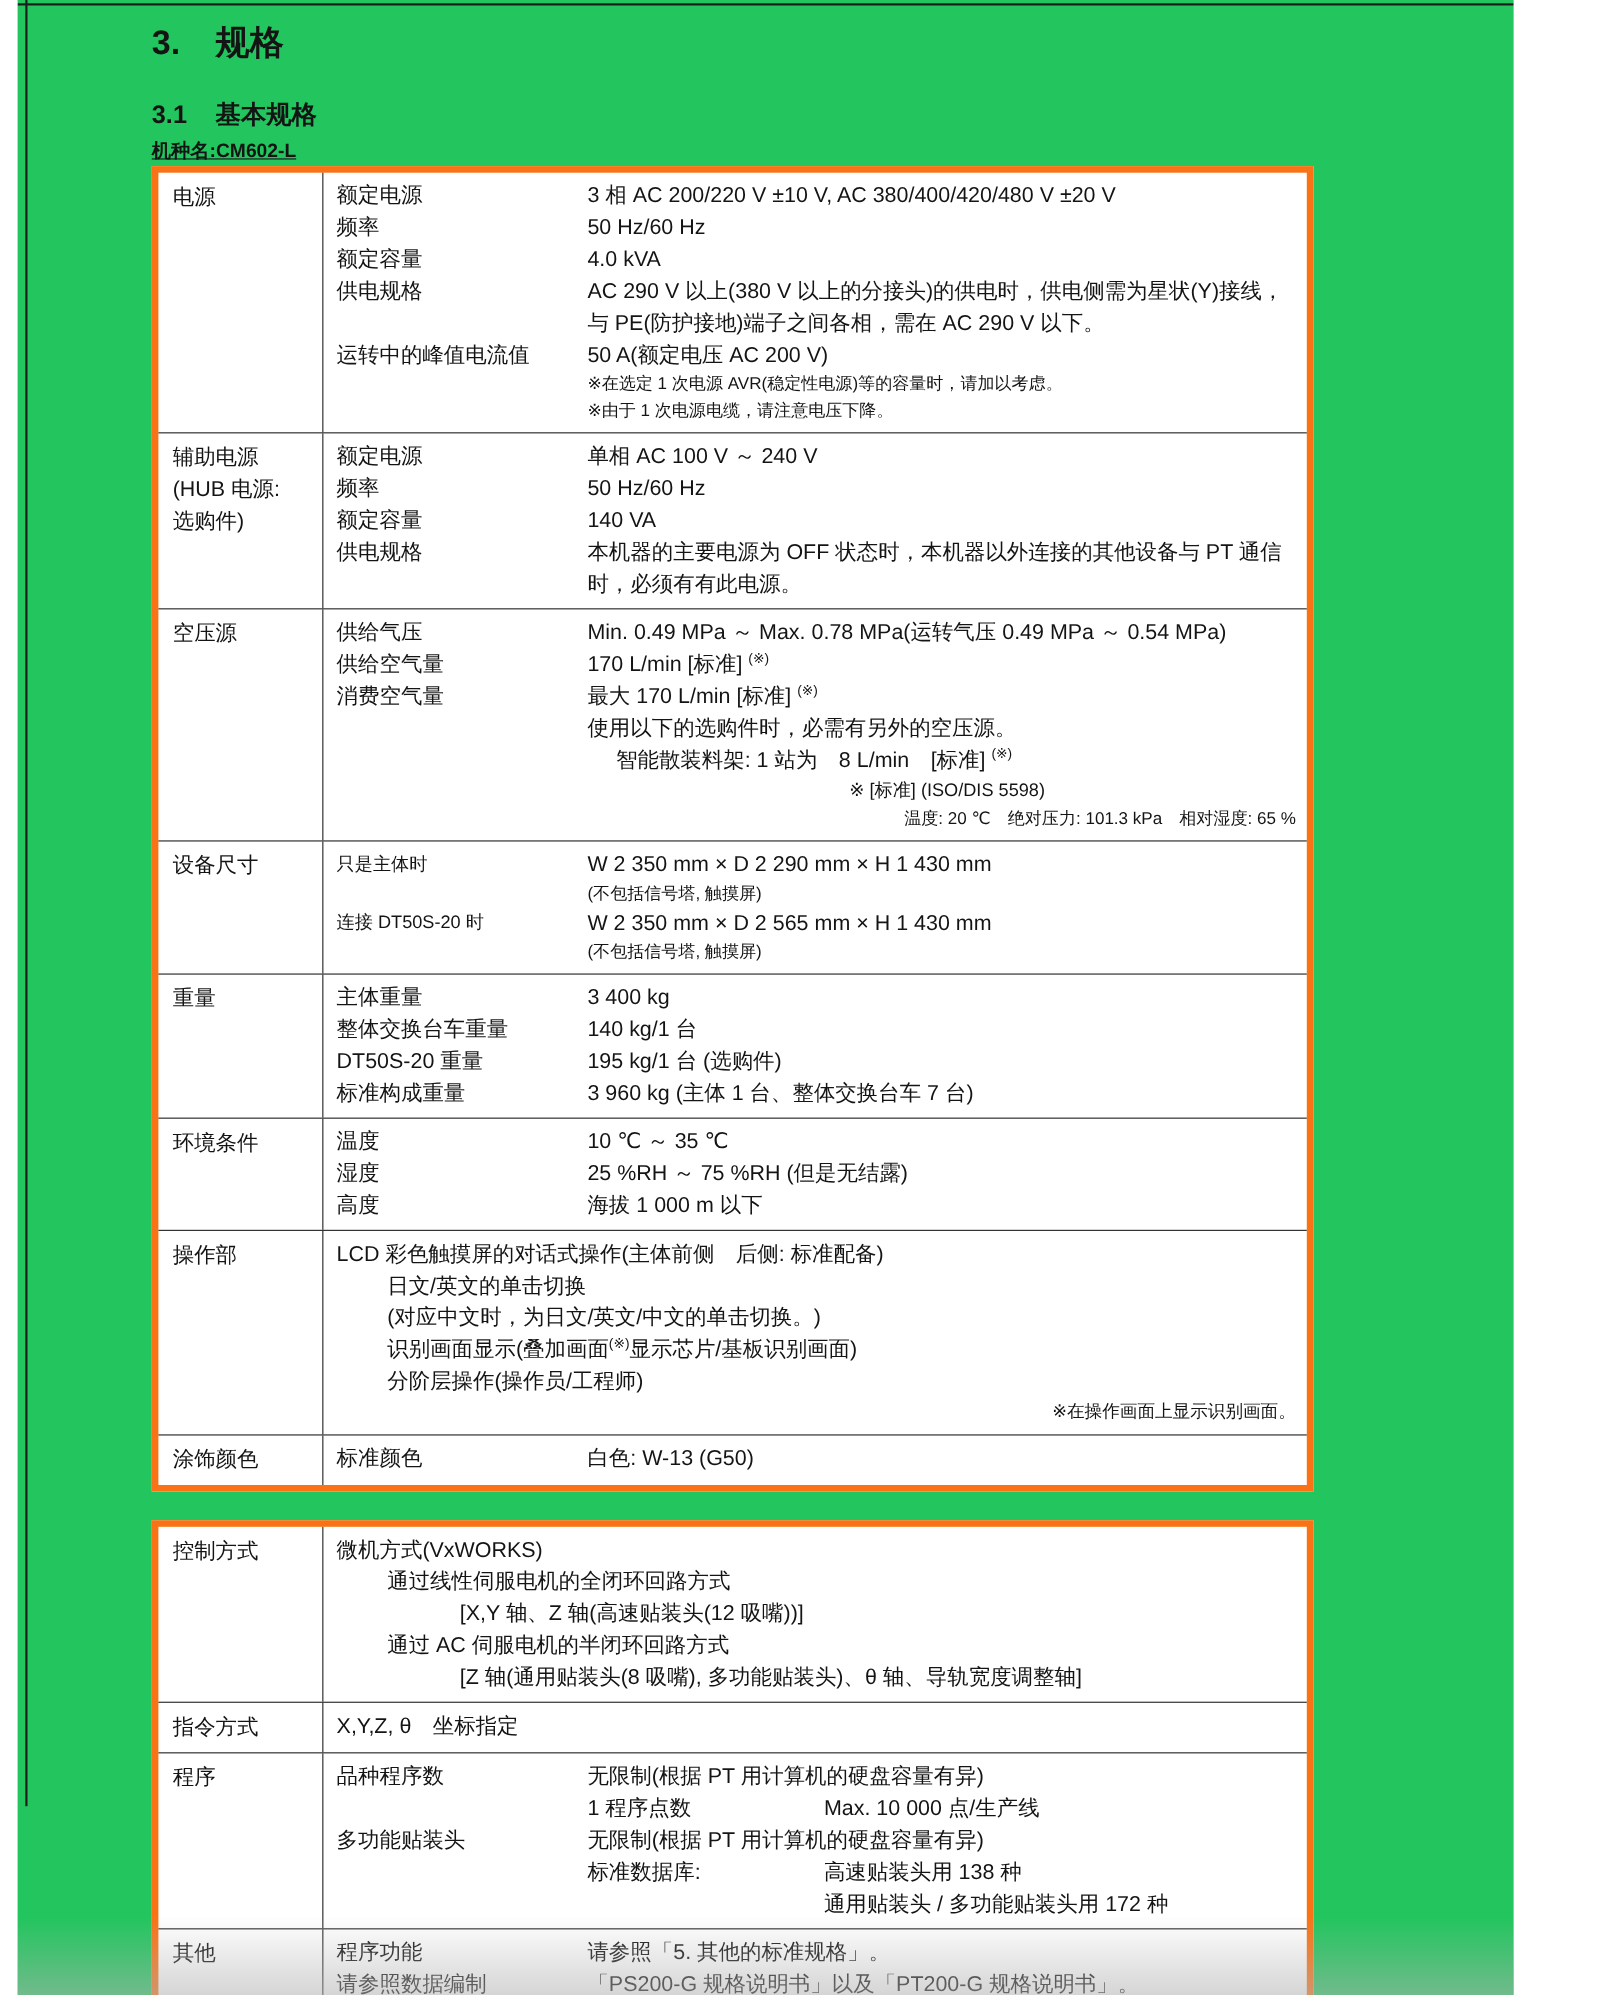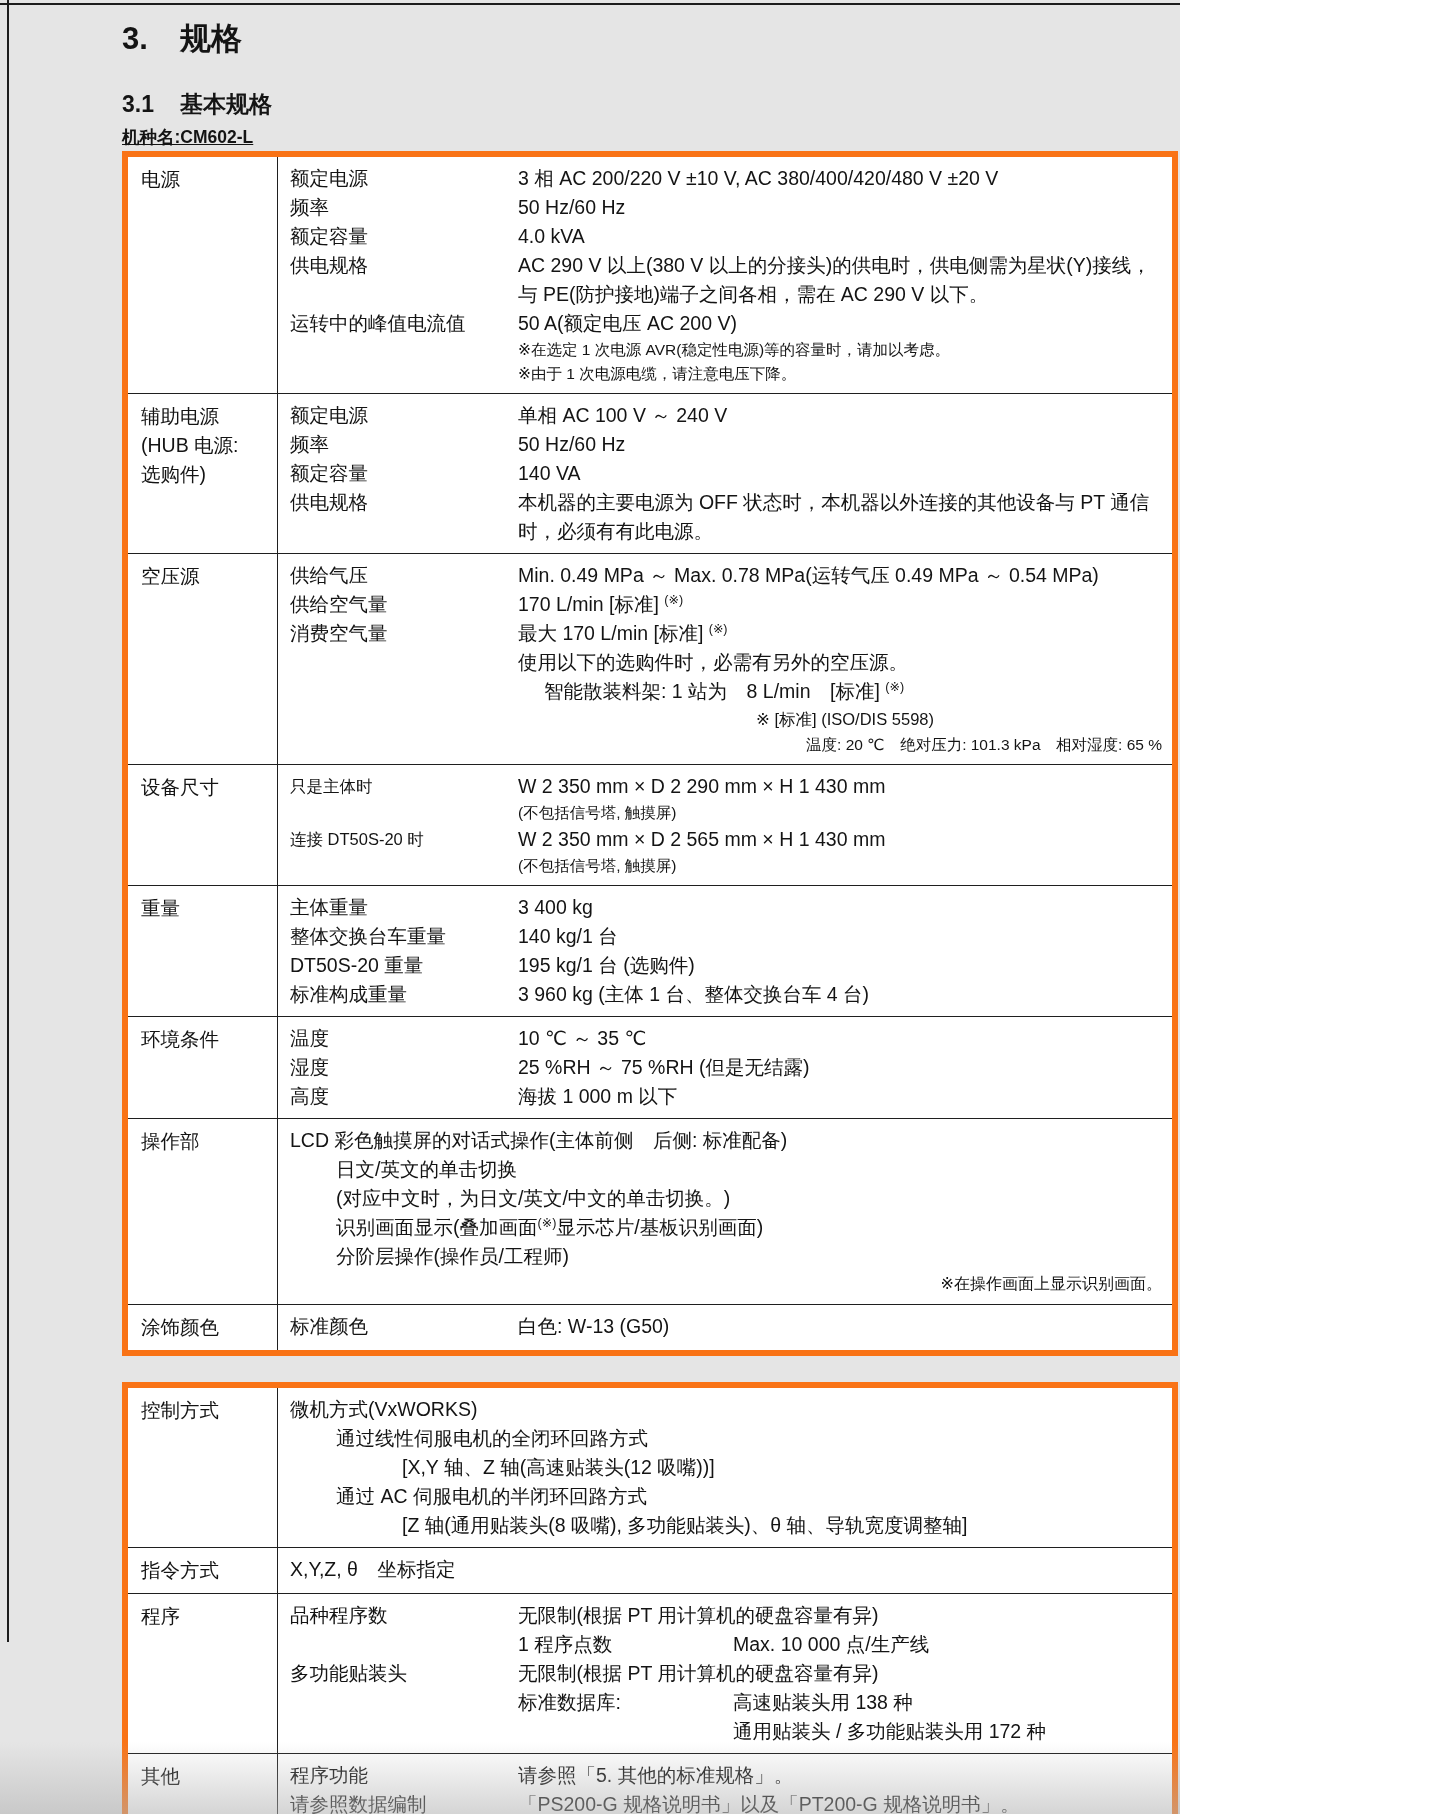--- a/index.html
+++ b/index.html
@@ -1,22 +1,23 @@
 <!DOCTYPE html>
 <html><head>
 <meta charset="utf-8">
 <style>
   html,body{margin:0;padding:0;background:#ffffff;}
   .page{
     position:relative;
-    width:1180px;height:1814px;
-    background:#e5e5e5;
+    width:1360px;height:1814px;
+    background:#22c55e;
     font-family:"Liberation Sans","DejaVu Sans",sans-serif;
     color:#141414;
     overflow:hidden;
+    margin-left:16px;
   }
   .scan-edge-left{position:absolute;left:7px;top:0;width:2px;height:1642px;background:#1c1c1c;}
   .scan-edge-top{position:absolute;left:0;top:3px;width:100%;height:2px;background:#1c1c1c;}
   .page::after{
     content:"";position:absolute;left:0;right:0;bottom:0;height:72px;
     background:linear-gradient(to bottom,rgba(190,190,190,0) 0%,rgba(178,178,178,0.55) 100%);
     pointer-events:none;
   }
   .content{position:absolute;left:122px;top:20px;width:1056px;}
   .h1{font-size:31px;font-weight:bold;margin:0 0 32px 0;line-height:38px;}
@@ -188,21 +189,21 @@
             <div class="line">
               <span class="sublabel">整体交换台车重量</span>
               <span class="val">140 kg/1 台</span>
             </div>
             <div class="line">
               <span class="sublabel">DT50S-20 重量</span>
               <span class="val">195 kg/1 台 (选购件)</span>
             </div>
             <div class="line">
               <span class="sublabel">标准构成重量</span>
-              <span class="val">3 960 kg (主体 1 台、整体交换台车 4 台)</span>
+              <span class="val">3 960 kg (主体 1 台、整体交换台车 7 台)</span>
             </div>
           </div>
         </div>
         <div class="trow">
           <div class="cat">环境条件</div>
           <div class="rcontent">
             <div class="line">
               <span class="sublabel">温度</span>
               <span class="val">10 ℃ ～ 35 ℃</span>
             </div>

